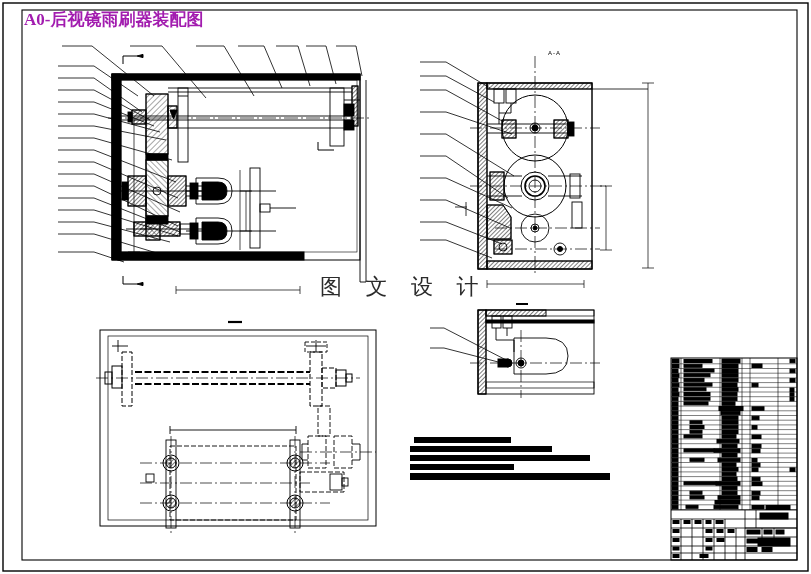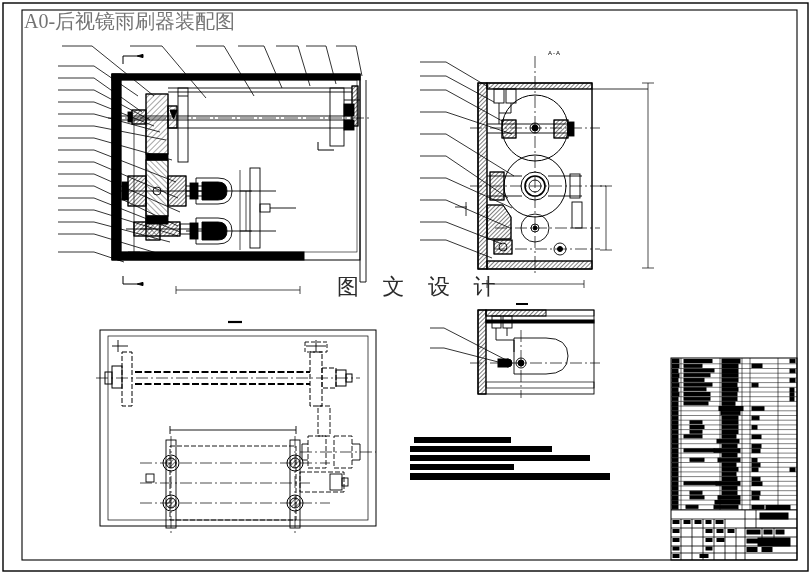--- a/index.html
+++ b/index.html
@@ -1,24 +1,24 @@
 <!DOCTYPE html>
 <html><head>
 <meta charset="utf-8">
 <style>
   html,body{margin:0;padding:0;background:#ffffff;}
   body{width:811px;height:574px;overflow:hidden;
        font-family:"Liberation Sans","DejaVu Sans",sans-serif;}
   #sheet{position:relative;width:811px;height:574px;background:#fff;}
   #sheet svg{position:absolute;left:0;top:0;}
 
-  .ttl{position:absolute;left:24px;top:8px;color:#737373;
+  .ttl{position:absolute;left:24px;top:8px;color:#a21caf;
        font-family:"Liberation Serif","DejaVu Serif",serif;
-       font-weight:normal;font-size:20px;letter-spacing:0px;white-space:nowrap;}
-  .wm{position:absolute;left:337px;top:272px;color:#2b2b2b;
+       font-weight:bold;font-size:17px;letter-spacing:0px;white-space:nowrap;}
+  .wm{position:absolute;left:320px;top:272px;color:#2b2b2b;
       font-family:"Liberation Serif","DejaVu Serif",serif;
       font-size:22px;letter-spacing:9px;white-space:nowrap;}
   .aa{position:absolute;left:548px;top:50px;color:#000;font-size:6px;
       letter-spacing:1px;white-space:nowrap;}
 </style>
 </head>
 <body>
 
 <div id="sheet">
 

